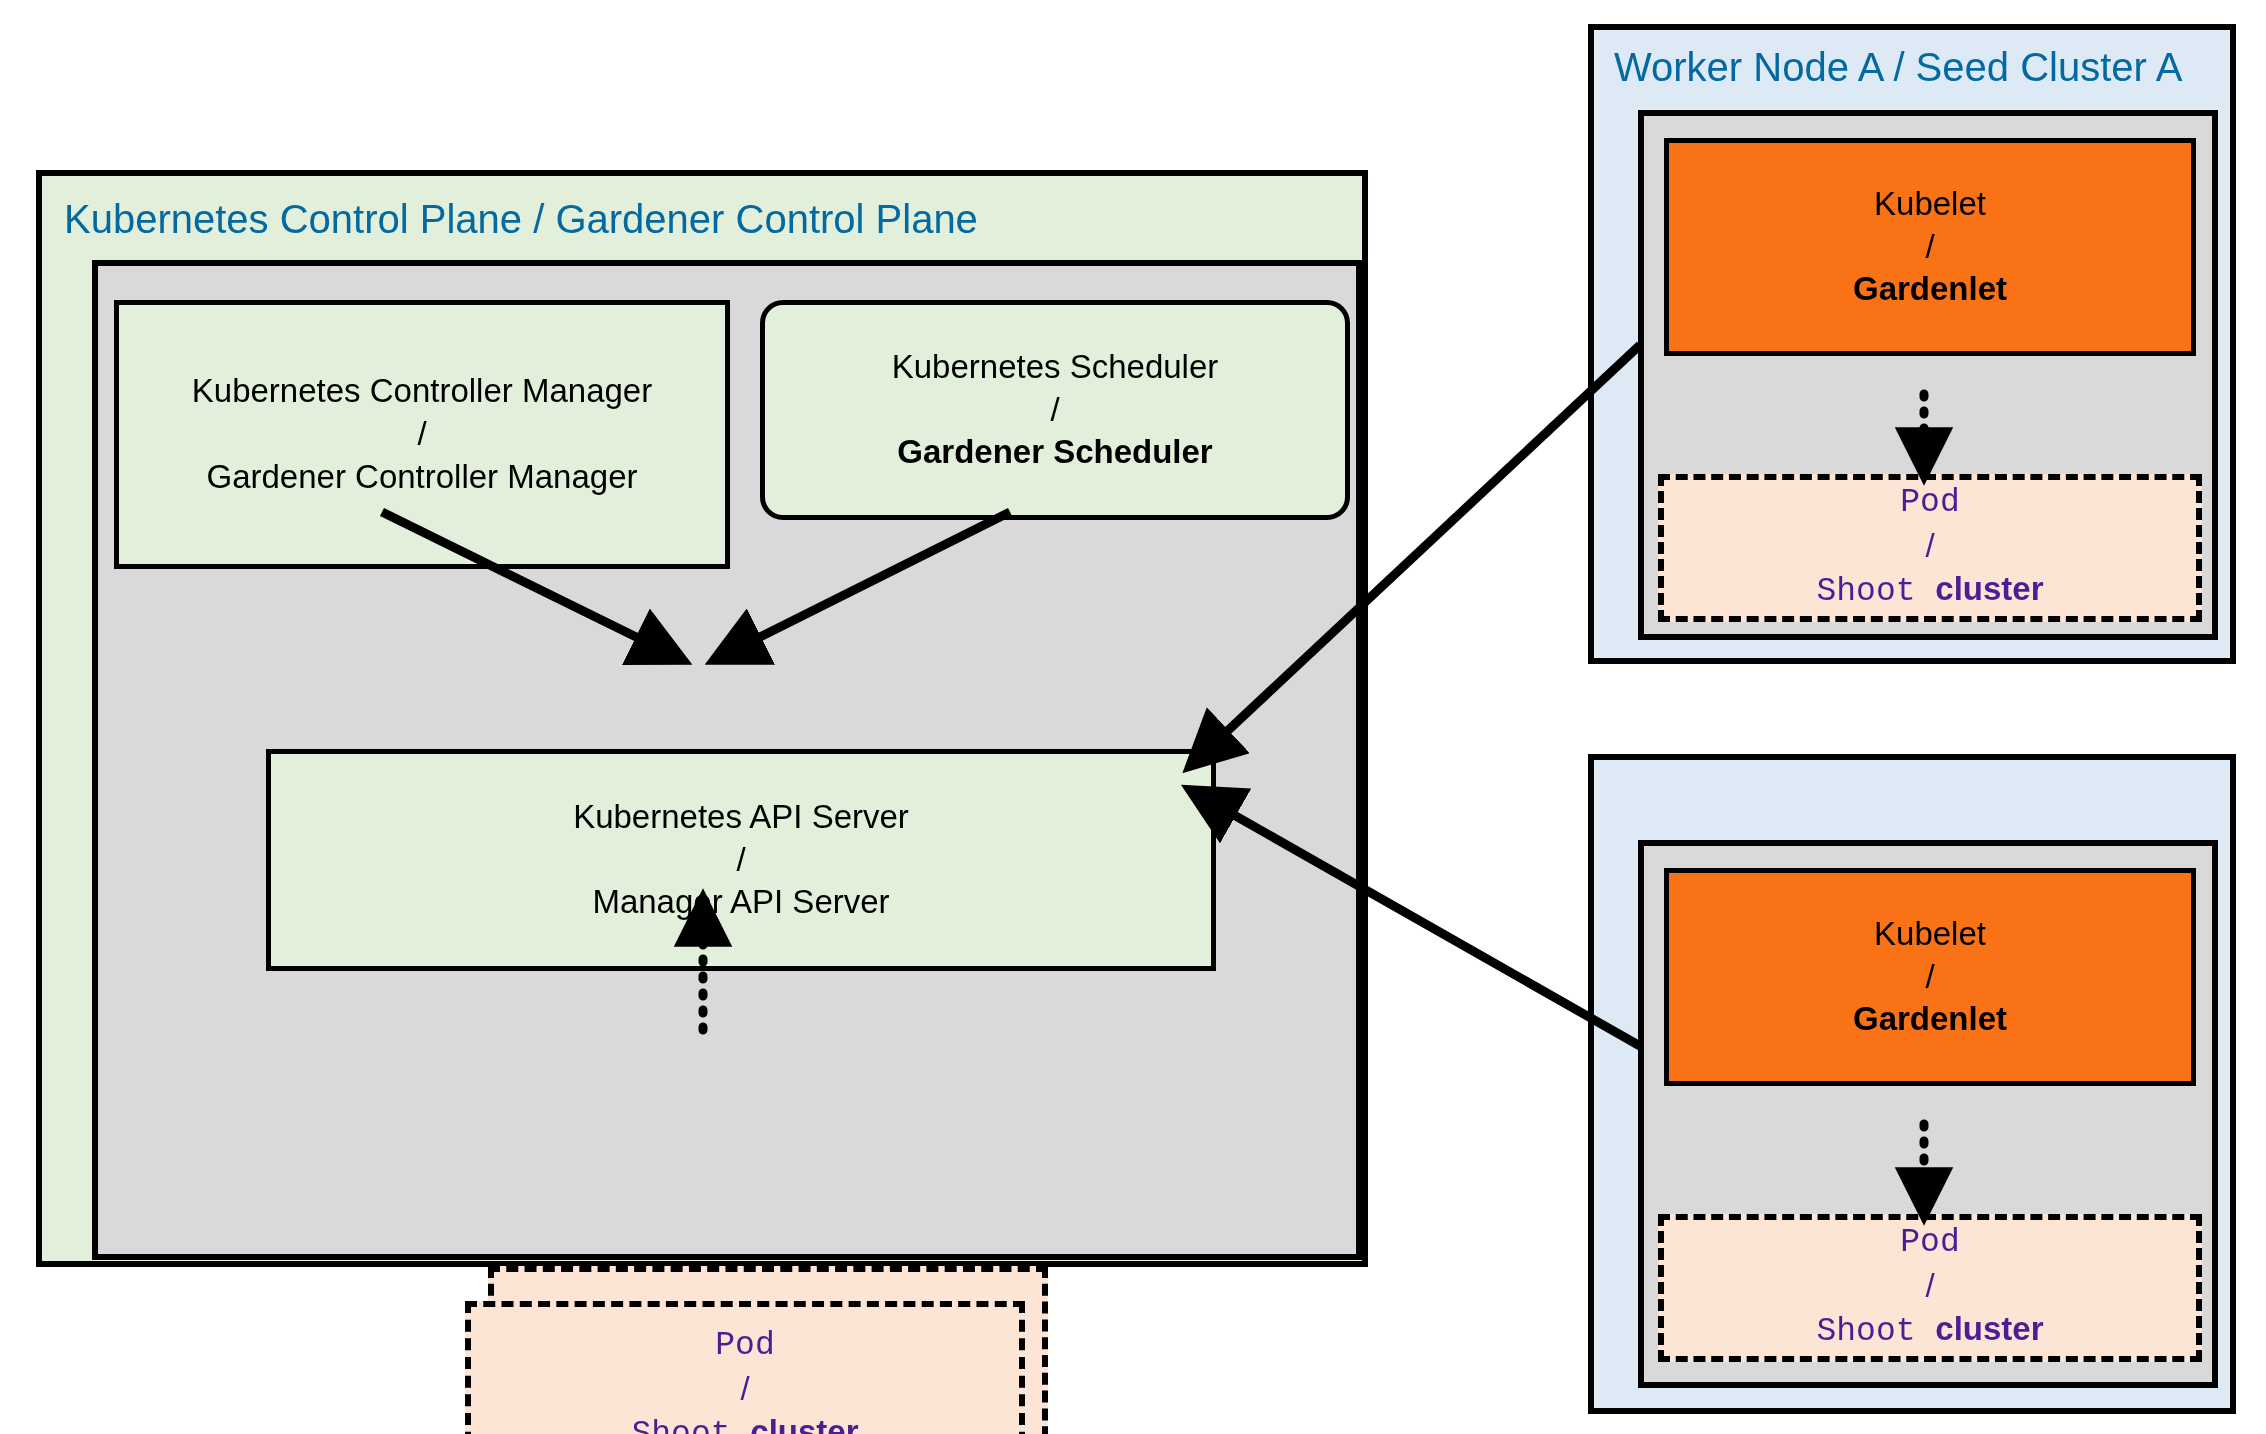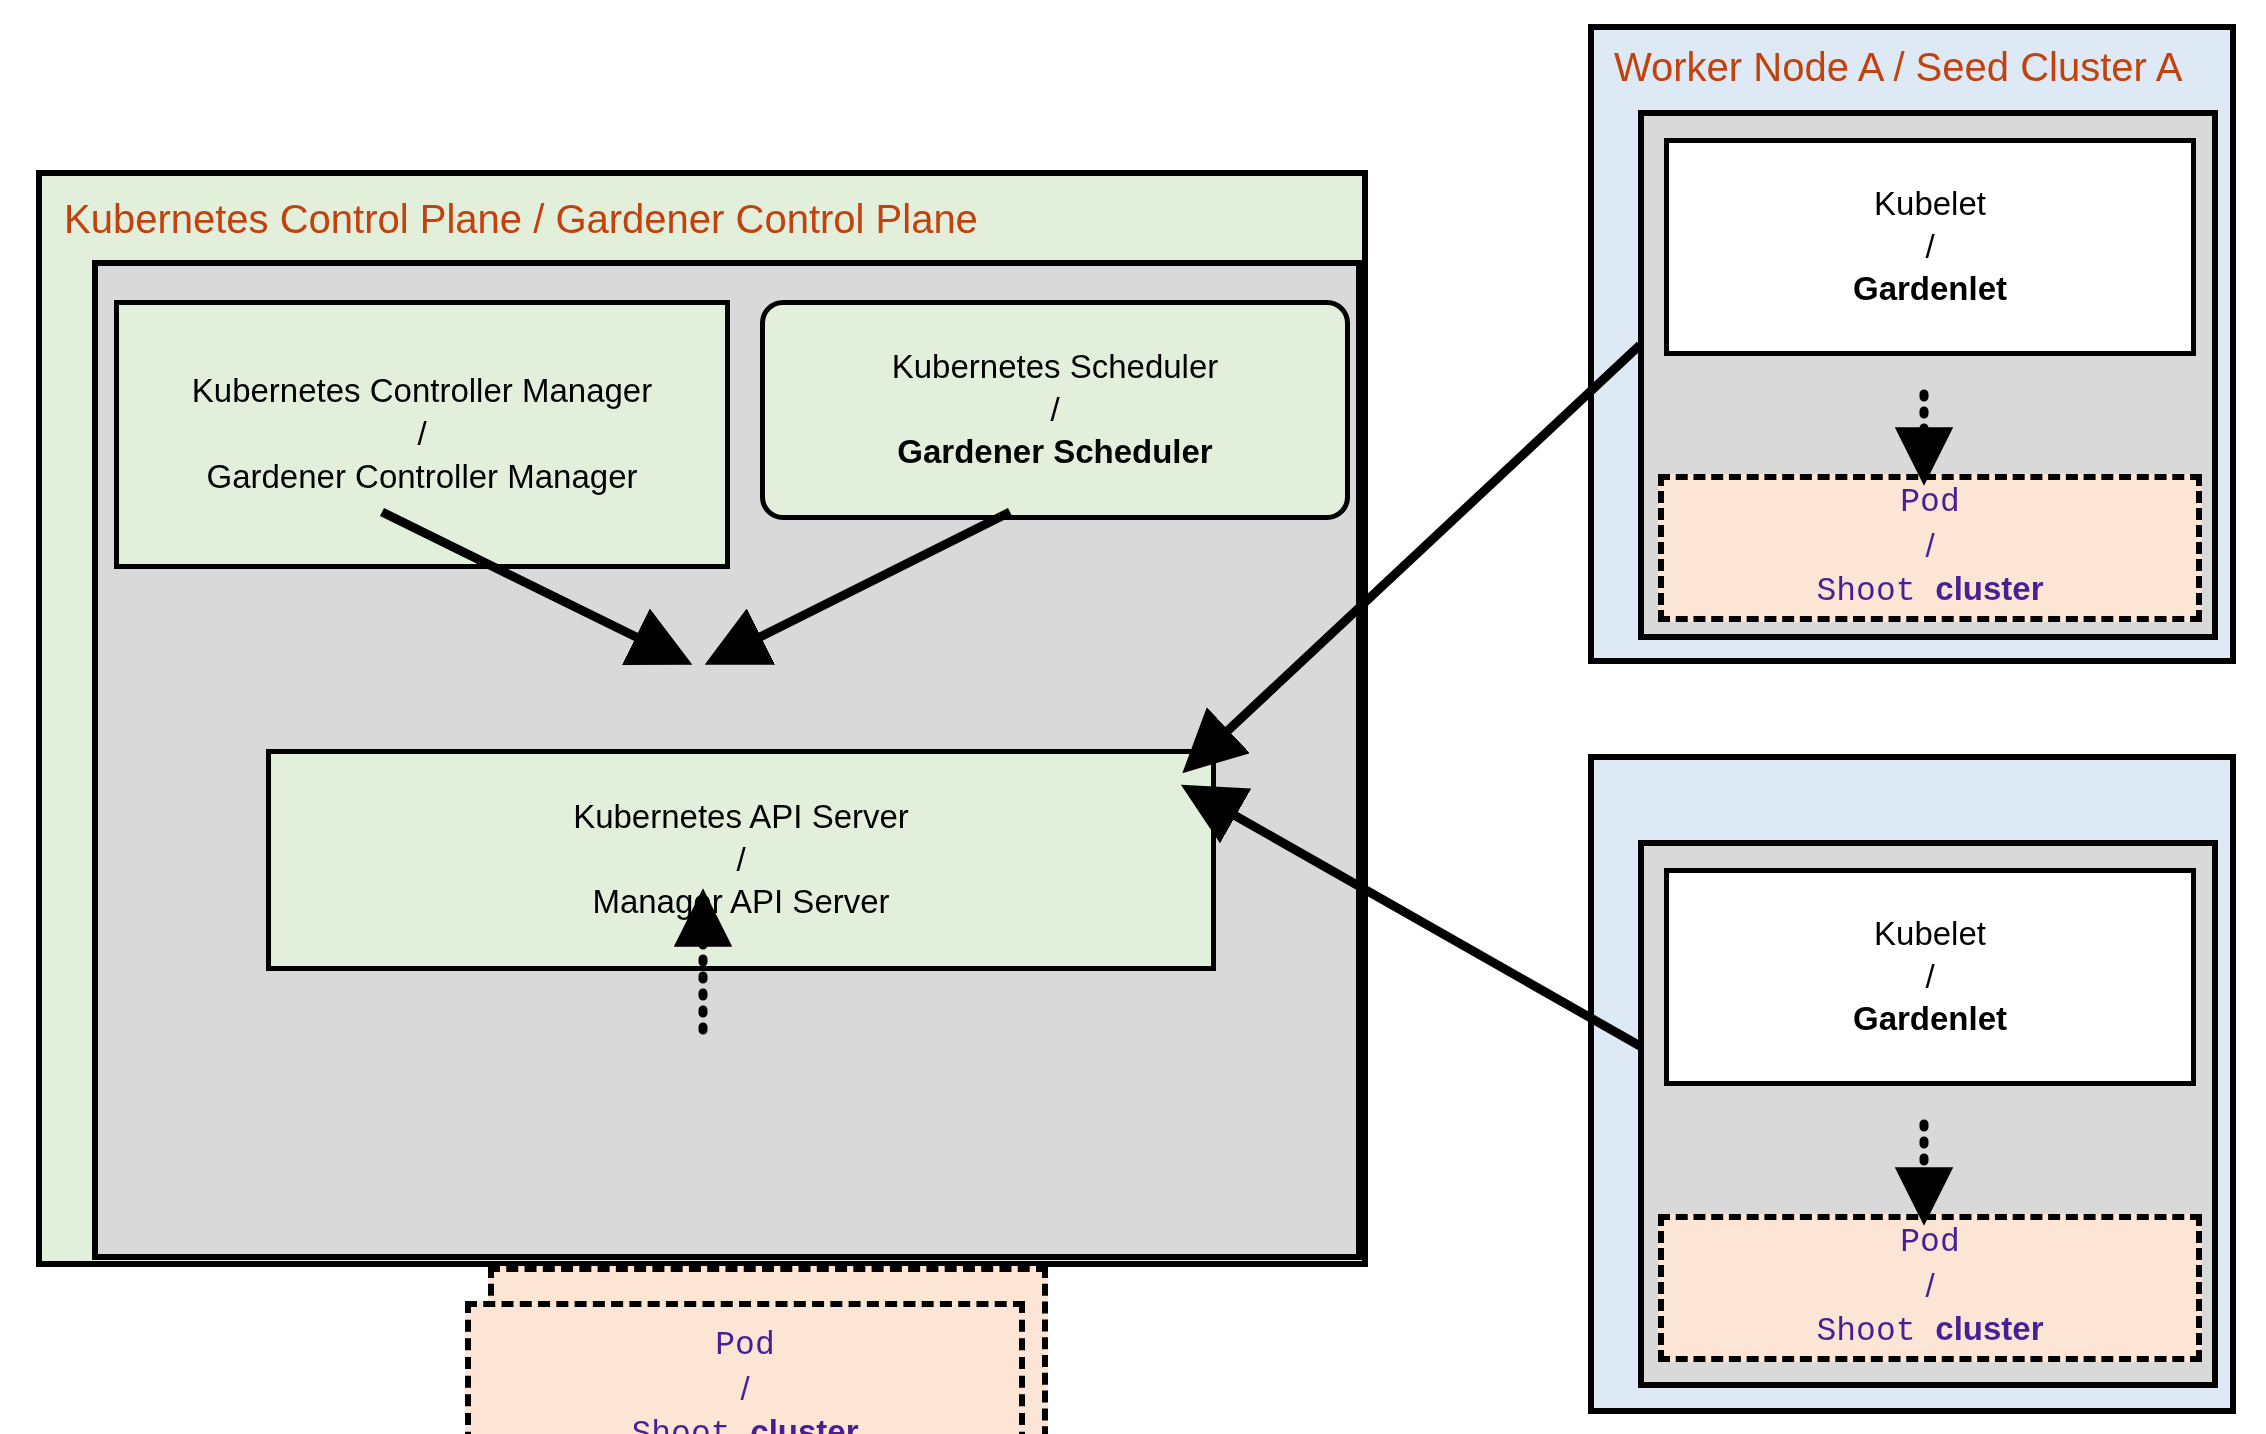--- a/index.html
+++ b/index.html
@@ -20,21 +20,21 @@
   }
 
   
   .panel {
     position: absolute;
     border: 6px solid #000000;
   }
 
   .panel-title {
     font-size: 40px;
-    color: #c2410c;
+    color: #0369a1;
     line-height: 1.05;
     white-space: nowrap;
   }
 
   .inner-gray {
     position: absolute;
     background: #d9d9d9;
     border: 6px solid #000000;
   }
 
@@ -45,21 +45,21 @@
     flex-direction: column;
     align-items: center;
     justify-content: center;
     text-align: center;
     font-size: 33px;
     line-height: 1.30;
     color: #000000;
   }
 
   .green-box { background: #e2efda; }
-  .orange-box { background: #ffffff; }
+  .orange-box { background: #f97316; }
 
   .pod-box {
     position: absolute;
     background: #fce5d5;
     border: 6px dashed #000000;
     display: flex;
     flex-direction: column;
     align-items: center;
     justify-content: center;
     text-align: center;

